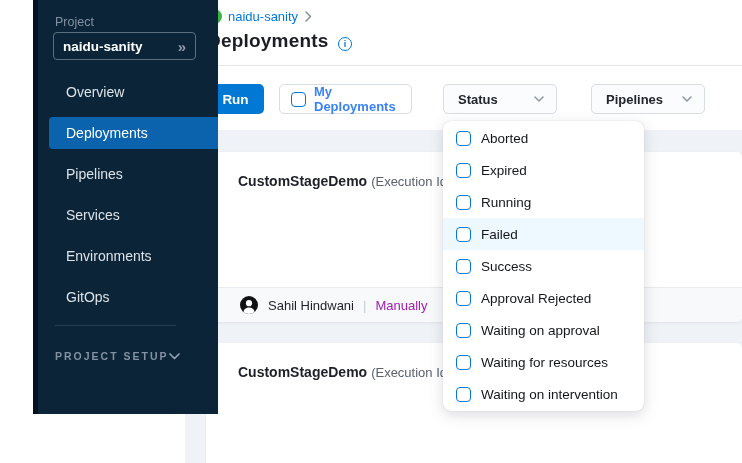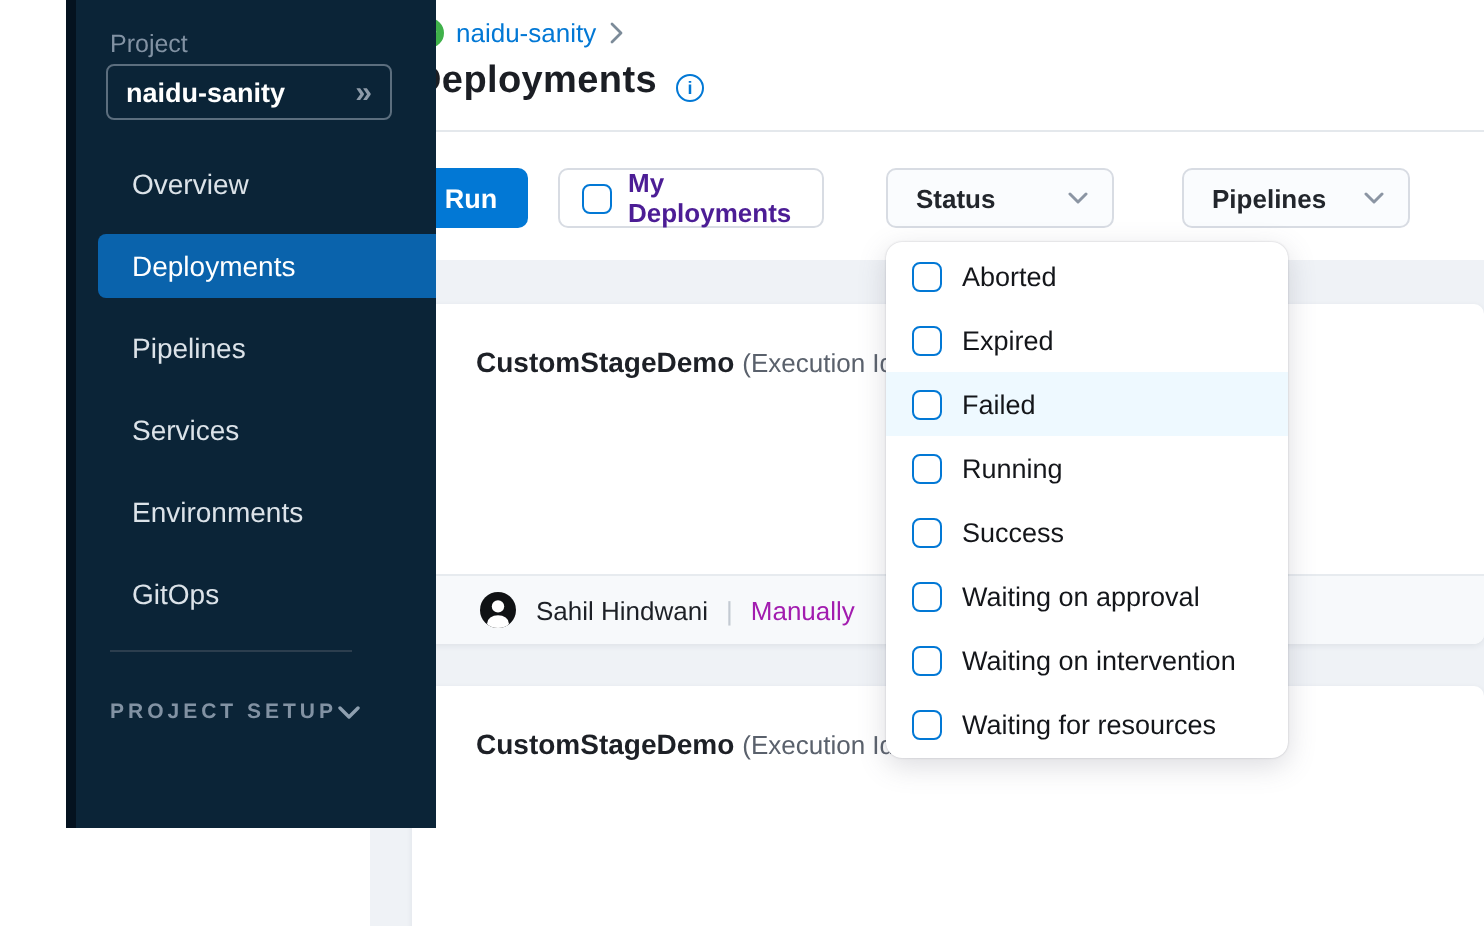--- a/index.html
+++ b/index.html
@@ -27,21 +27,21 @@
   .breadcrumb { position:absolute; top:8px; left:22px; display:flex; align-items:center; height:16px; }
   .cd-icon { width:15px; height:15px; border-radius:50%; background:#3fb14a; color:#fff; display:flex; align-items:center; justify-content:center; font-size:11px; font-weight:bold; line-height:1; }
   .bc-link { color:#0278d5; font-size:13px; margin-left:6px; cursor:pointer; }
   .bc-chev { margin-left:7px; display:flex; }
   .page-title { position:absolute; top:30px; left:22px; font-size:19px; font-weight:bold; color:#1b1e24; letter-spacing:0.2px; }
   .info-icon { position:absolute; top:37px; left:153px; width:14px; height:14px; border:1.3px solid #0278d5; border-radius:50%; color:#0278d5; font-size:9px; font-weight:bold; display:flex; align-items:center; justify-content:center; cursor:pointer; }
   .header-divider { position:absolute; top:65px; left:0; width:557px; height:1px; background:#e4e8ec; }
 
   
   .run-btn { position:absolute; left:22px; top:84px; width:57px; height:30px; background:#0278d5; border:none; border-radius:5px; color:#fff; font-size:13.5px; font-weight:bold; font-family:inherit; cursor:pointer; display:flex; align-items:center; justify-content:center; }
-  .mydep { position:absolute; left:94px; top:84px; width:133px; height:30px; background:#fff; border:1px solid #d8dce3; border-radius:5px; display:flex; align-items:center; gap:8px; padding-left:11px; font-size:13px; font-weight:600; color:#4c1d95; cursor:pointer; }
+  .mydep { position:absolute; left:94px; top:84px; width:133px; height:30px; background:#fff; border:1px solid #d8dce3; border-radius:5px; display:flex; align-items:center; gap:8px; padding-left:11px; font-size:13px; font-weight:600; color:#3b82f6; cursor:pointer; }
   .checkbox { width:15px; height:15px; border:1.5px solid #0278d5; border-radius:4px; background:#fff; flex:none; cursor:pointer; }
   .select { position:absolute; top:84px; height:30px; width:114px; background:#fafcfe; border:1px solid #d8dce3; border-radius:5px; display:flex; align-items:center; justify-content:space-between; padding:0 12px 0 14px; font-size:13px; font-weight:600; color:#22262c; cursor:pointer; }
   .select.status { left:258px; }
   .select.pipelines { left:406px; }
 
   
   .card { position:absolute; left:21px; width:536px; background:#fff; border-radius:5px; box-shadow:0 1px 3px rgba(40,50,60,0.08); z-index:1; cursor:pointer; }
   .card1 { top:152px; height:170px; }
   .card2 { top:343px; height:150px; }
   .card-title { position:absolute; left:32px; top:21px; font-size:14px; font-weight:bold; color:#1d2026; white-space:nowrap; }
@@ -151,38 +151,42 @@
 
   <div class="menu">
     <div class="menu-item">
       <span class="checkbox"></span>
       <span>Aborted</span>
     </div>
     <div class="menu-item">
       <span class="checkbox"></span>
       <span>Expired</span>
     </div>
+    <div class="menu-item">
+      <span class="checkbox"></span>
+      <span>Running</span>
+    </div>
     <div class="menu-item highlighted">
       <span class="checkbox"></span>
       <span>Failed</span>
-    </div>
-    <div class="menu-item">
-      <span class="checkbox"></span>
-      <span>Running</span>
     </div>
     <div class="menu-item">
       <span class="checkbox"></span>
       <span>Success</span>
     </div>
     <div class="menu-item">
       <span class="checkbox"></span>
+      <span>Approval Rejected</span>
+    </div>
+    <div class="menu-item">
+      <span class="checkbox"></span>
       <span>Waiting on approval</span>
+    </div>
+    <div class="menu-item">
+      <span class="checkbox"></span>
+      <span>Waiting for resources</span>
     </div>
     <div class="menu-item">
       <span class="checkbox"></span>
       <span>Waiting on intervention</span>
     </div>
-    <div class="menu-item">
-      <span class="checkbox"></span>
-      <span>Waiting for resources</span>
-    </div>
   </div>
 </div>
 
 </body></html>

